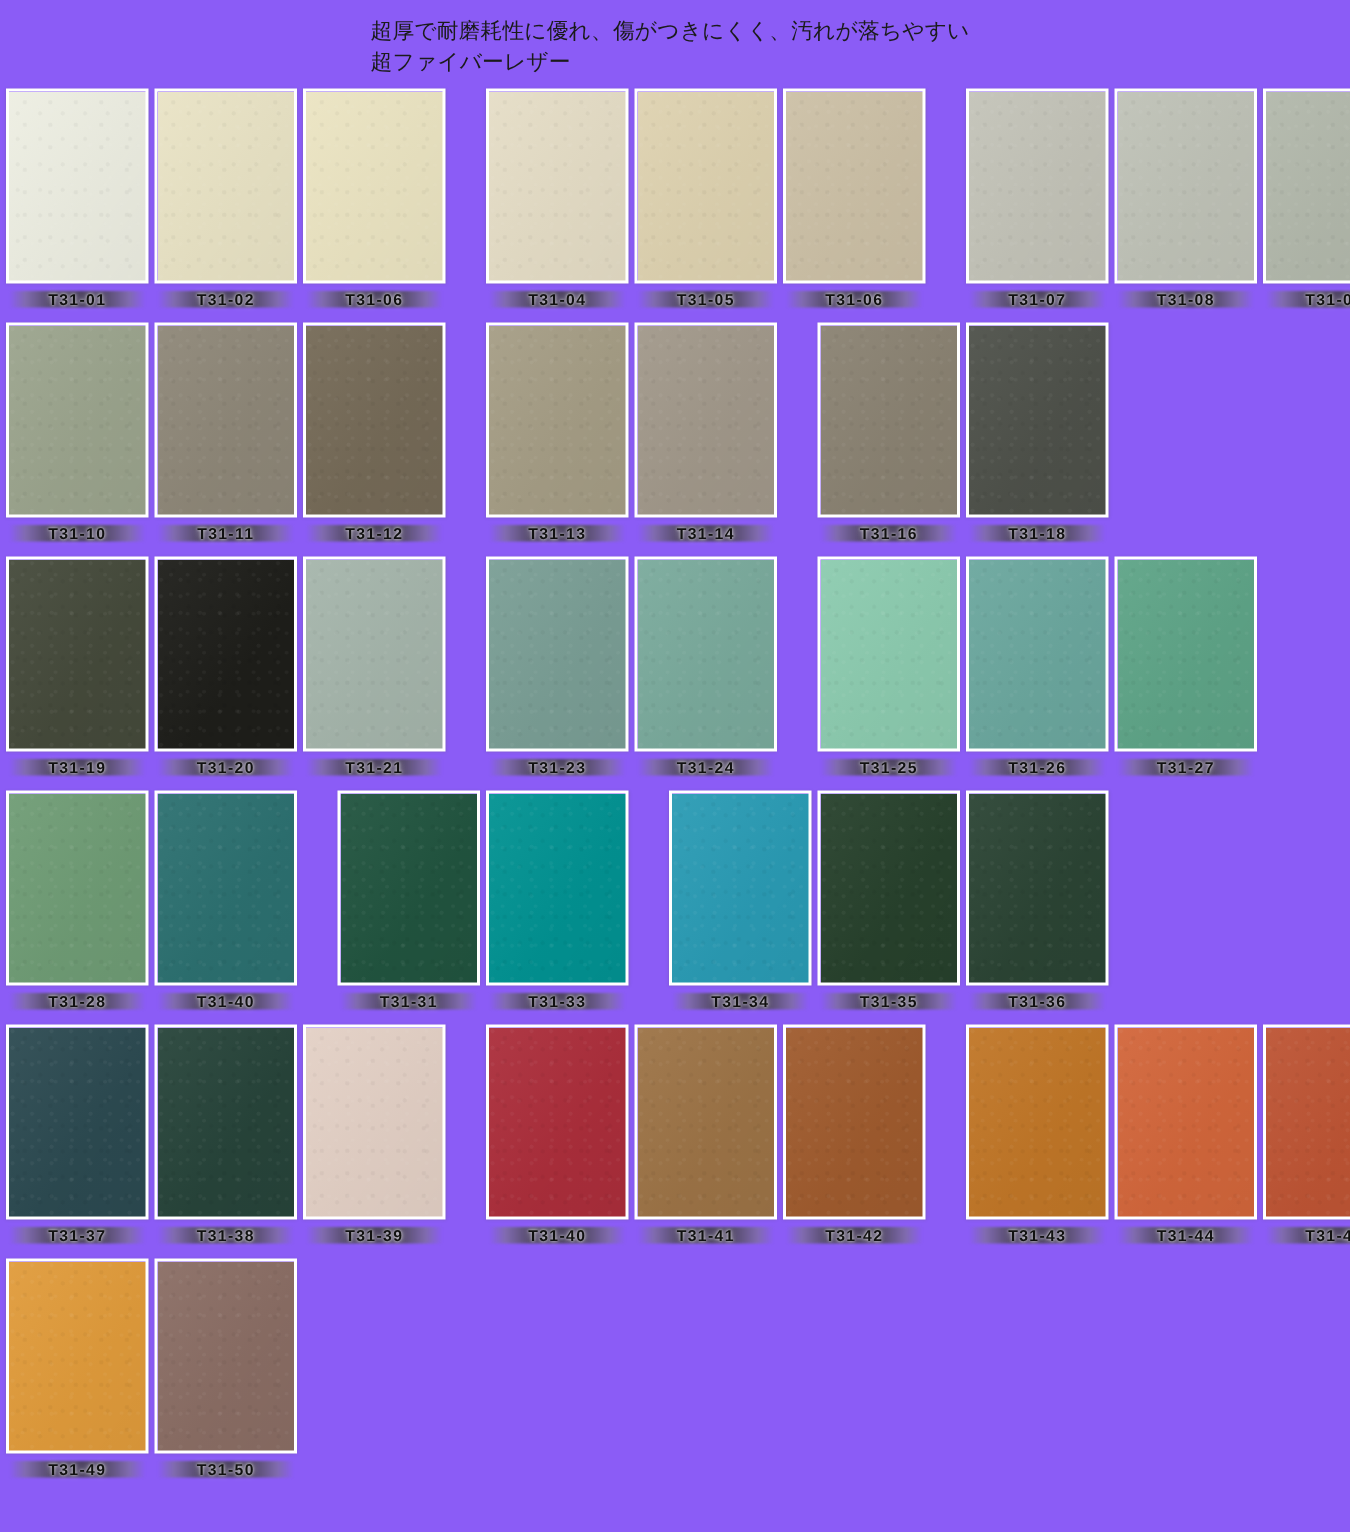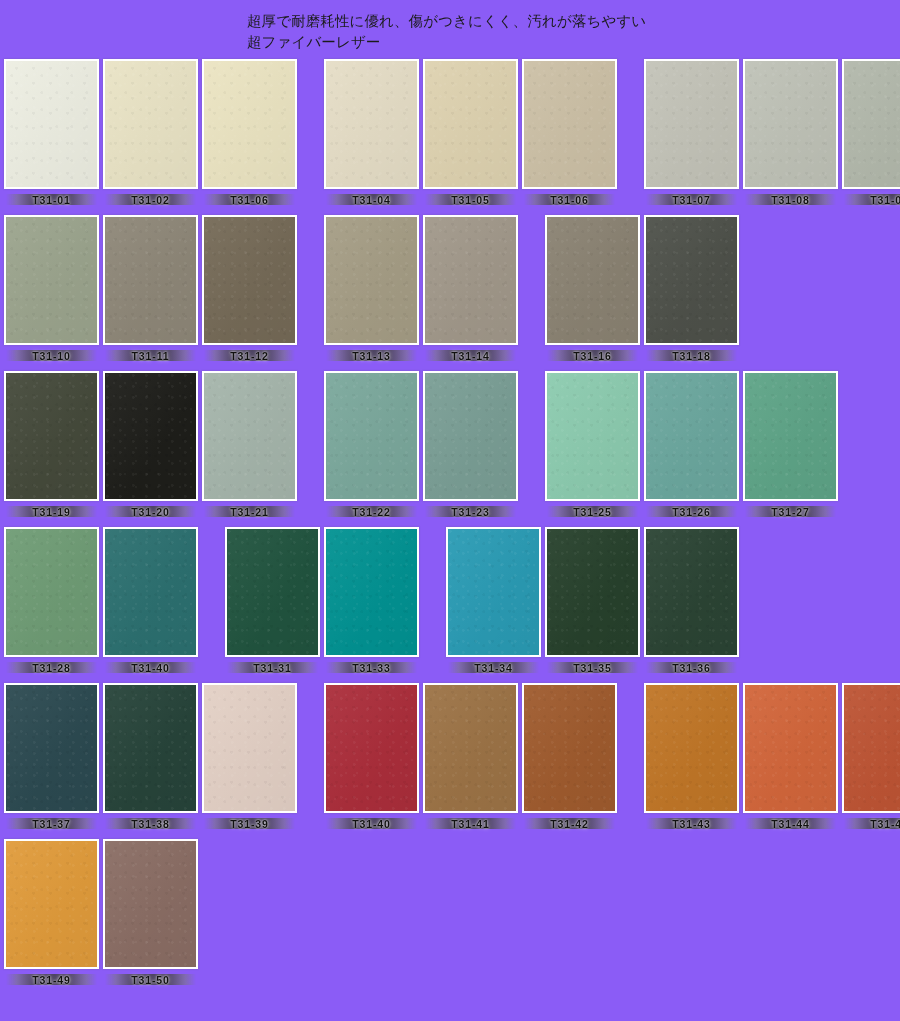--- a/index.html
+++ b/index.html
@@ -259,31 +259,31 @@
           </div>
           <div class="cell">
             <div class="swatch" style="background-color: rgb(165, 181, 171);"></div>
             <div class="label-bar">
               <span class="label-text">T31-21</span>
             </div>
           </div>
         </div>
         <div class="group">
           <div class="cell">
-            <div class="swatch" style="background-color: rgb(123, 168, 156);"></div>
-            <div class="label-bar">
-              <span class="label-text">T31-22</span>
-            </div>
-          </div>
-          <div class="cell">
             <div class="swatch" style="background-color: rgb(122, 158, 149);"></div>
             <div class="label-bar">
               <span class="label-text">T31-23</span>
             </div>
           </div>
+          <div class="cell">
+            <div class="swatch" style="background-color: rgb(122, 170, 156);"></div>
+            <div class="label-bar">
+              <span class="label-text">T31-24</span>
+            </div>
+          </div>
         </div>
         <div class="group">
           <div class="cell">
             <div class="swatch" style="background-color: rgb(140, 203, 175);"></div>
             <div class="label-bar">
               <span class="label-text">T31-25</span>
             </div>
           </div>
           <div class="cell">
             <div class="swatch" style="background-color: rgb(107, 167, 158);"></div>

